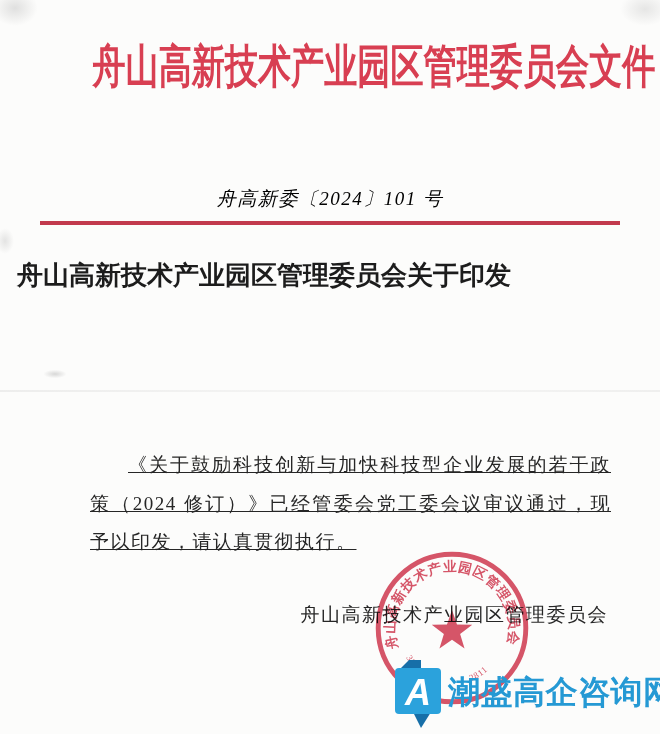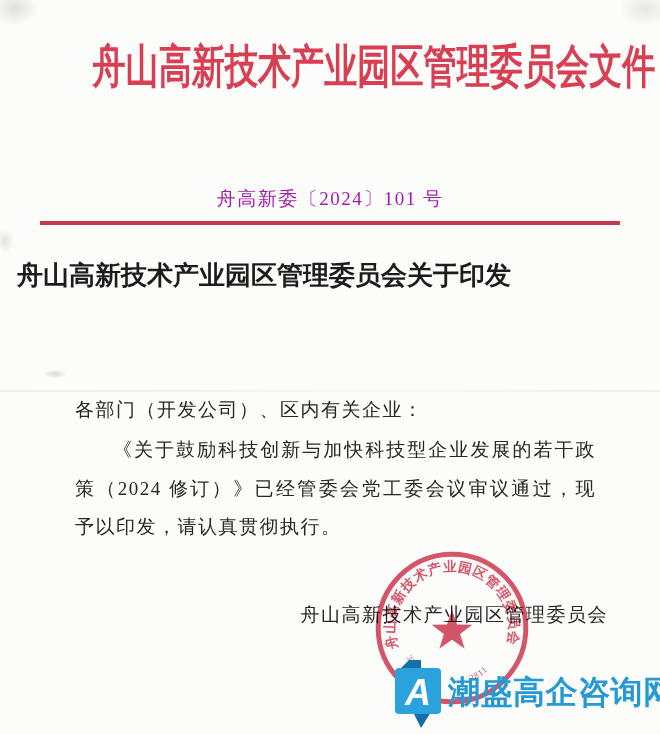--- a/index.html
+++ b/index.html
@@ -15,39 +15,39 @@
     background:#fcfcfb;overflow:hidden;
     font-family:"Liberation Serif","DejaVu Serif",serif;color:var(--text-black);
   }
   .header-title{
     position:absolute;top:36px;left:0;width:660px;text-align:center;
     font-size:46px;font-weight:bold;color:var(--header-red);
     white-space:nowrap;transform:scaleX(0.72);transform-origin:50% 50%;
   }
   .doc-number{
     position:absolute;top:186px;left:0;width:660px;text-align:center;
-    font-size:19px;letter-spacing:1.5px;color:#a21caf;white-space:nowrap;
+    font-size:19px;letter-spacing:1.5px;color:#000000;white-space:nowrap;font-style:italic;
   }
   .red-line{
     position:absolute;top:221px;left:40px;width:580px;height:4px;
     background:var(--line-red);
   }
   .title{
     position:absolute;top:259px;left:0;width:528px;text-align:center;
     font-size:26px;line-height:33px;font-weight:bold;color:#1c1c1c;
   }
   .title-line{display:block;white-space:nowrap;}
   .salutation{
     position:absolute;top:397px;left:75px;
     font-size:19px;letter-spacing:1.5px;white-space:nowrap;
   }
   .body-par{
     position:absolute;top:431px;left:75px;width:521px;
     font-size:19px;line-height:38.5px;letter-spacing:1.5px;
-    text-indent:2em;text-align:justify;margin:0;
+    text-indent:2em;text-align:justify;margin:15px;text-decoration:underline;
   }
   .signature{
     position:absolute;top:602px;left:0;width:608px;text-align:right;
     font-size:19px;letter-spacing:1.5px;white-space:nowrap;
   }
   .date{
     position:absolute;top:637px;left:371px;
     font-size:19px;letter-spacing:1px;white-space:nowrap;
   }
   .seal{
@@ -89,21 +89,20 @@
   <div class="header-title">舟山高新技术产业园区管理委员会文件</div>
 
   <div class="doc-number">舟高新委〔2024〕101 号</div>
 
   <div class="red-line"></div>
 
   <div class="title">
     <span class="title-line">舟山高新技术产业园区管理委员会关于印发</span>
   </div>
 
-  <div class="salutation">各部门（开发公司）、区内有关企业：</div>
   <p class="body-par">《关于鼓励科技创新与加快科技型企业发展的若干政策（2024 修订）》已经管委会党工委会议审议通过，现予以印发，请认真贯彻执行。</p>
 
   <div class="signature">舟山高新技术产业园区管理委员会</div>
 
   <svg class="seal" viewBox="0 0 200 200">
     <circle cx="100" cy="100" r="90" fill="none" stroke="#d5495e" stroke-width="6"></circle>
     <defs>
       <path id="seal-arc-top" d="M 34 124 A 70 70 0 1 1 166 124"></path>
       <path id="seal-arc-bottom" d="M 42 132 A 64 64 0 0 0 158 132"></path>
     </defs>

